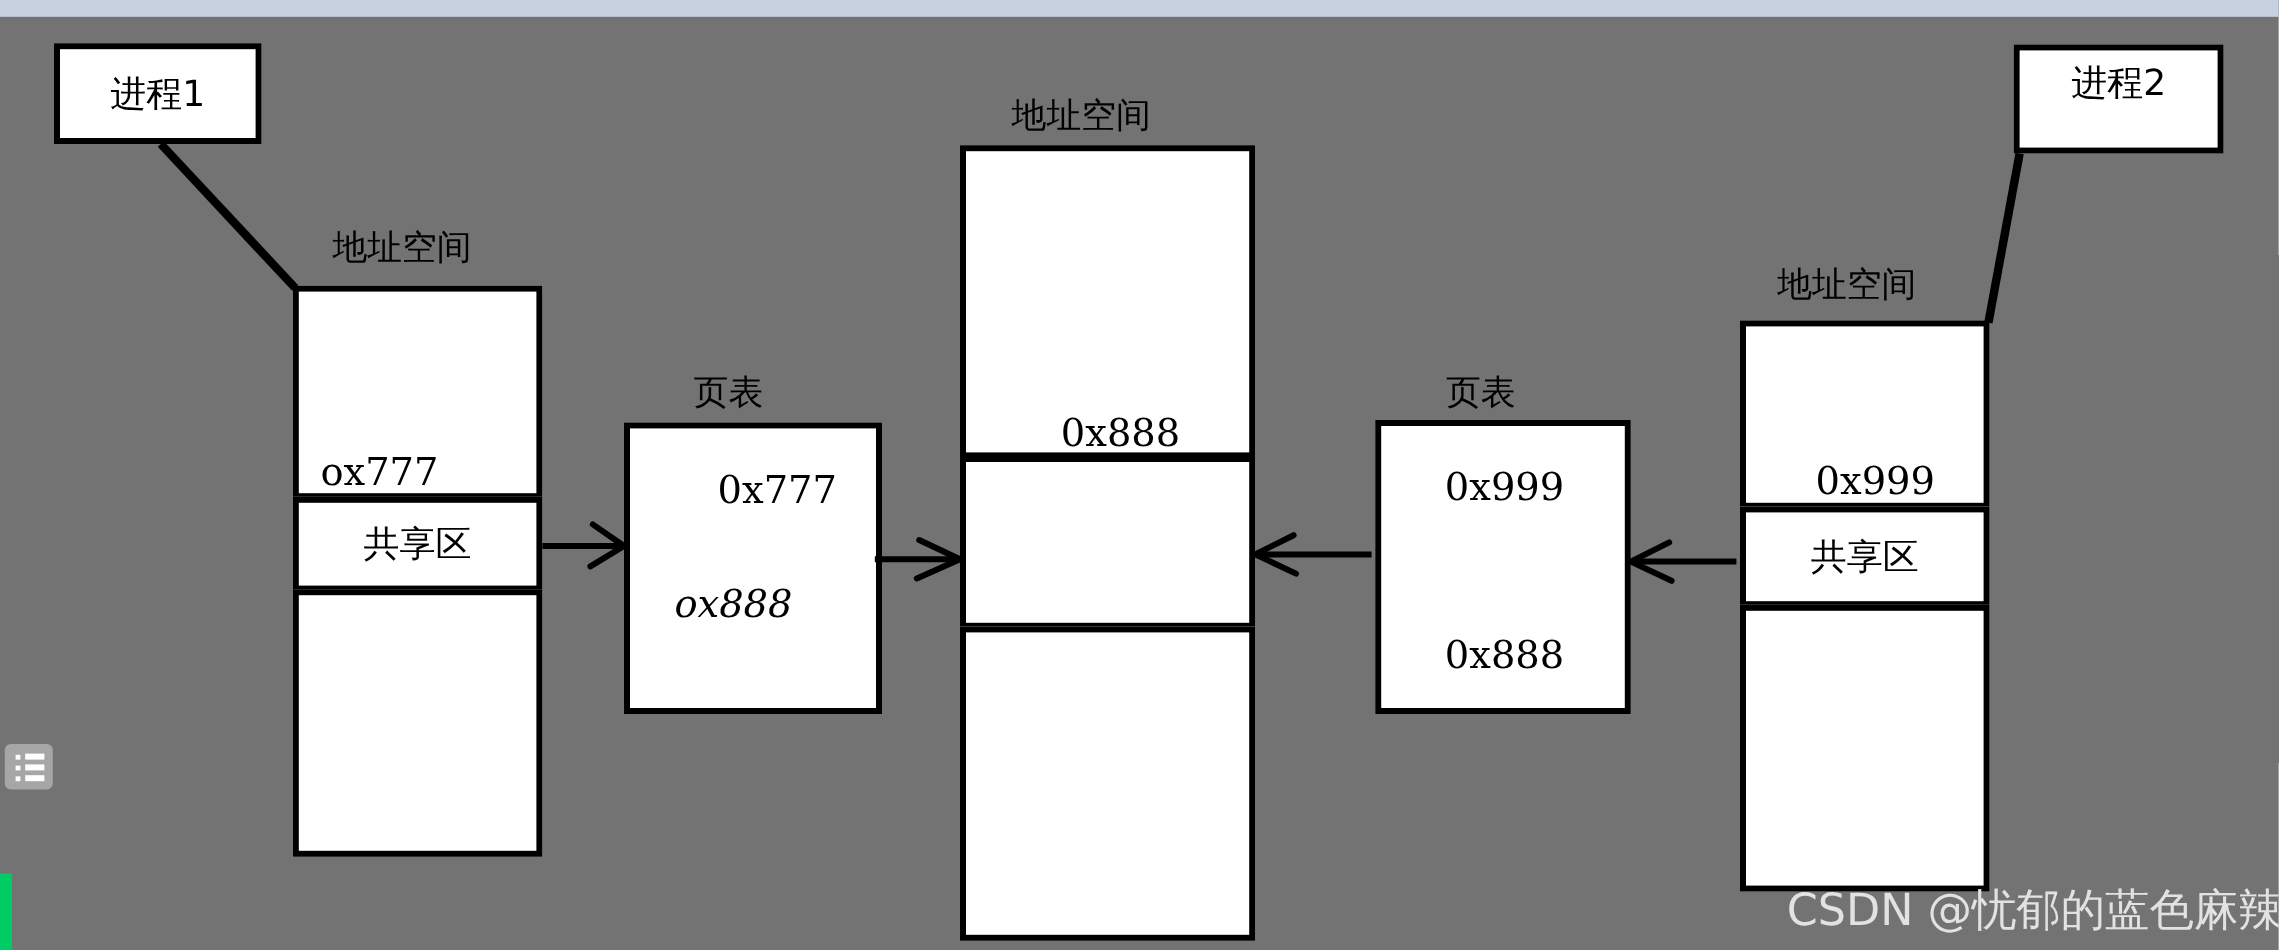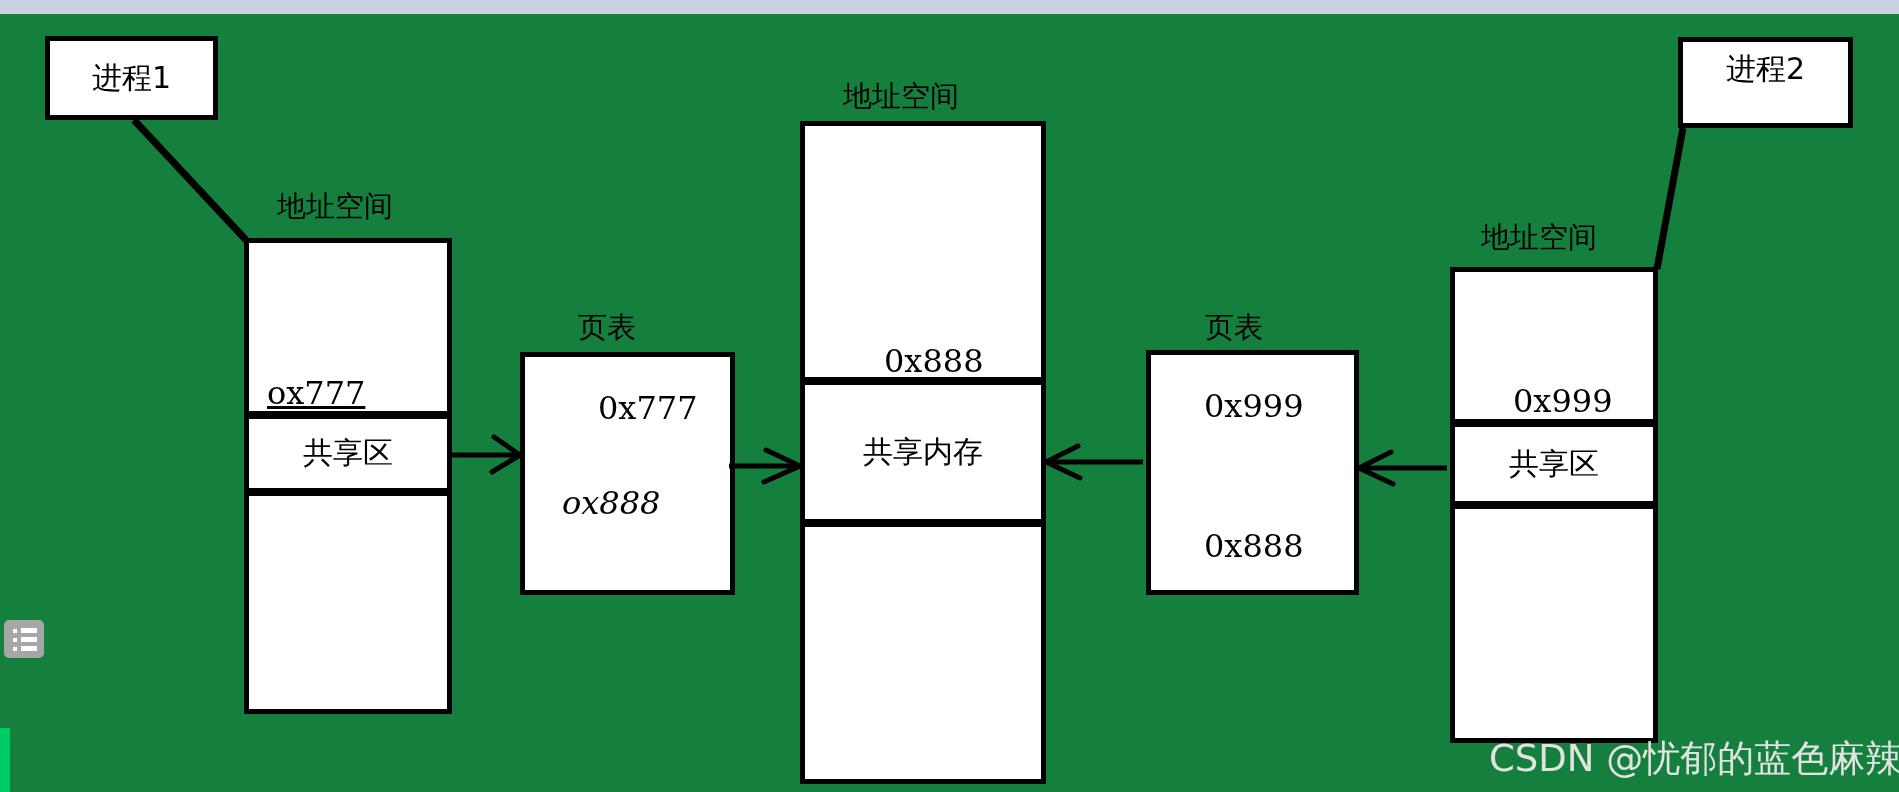--- a/index.html
+++ b/index.html
@@ -7,21 +7,21 @@
     padding: 0;
     background: #ffffff;
   }
   body {
     font-family: "Liberation Sans", "DejaVu Sans", sans-serif;
   }
   #canvas {
     position: relative;
     width: 1899px;
     height: 792px;
-    background: #15803d;
+    background: #737373;
     overflow: hidden;
   }
 
   
   .topbar {
     position: absolute;
     left: 0; top: 0;
     width: 1899px; height: 14px;
     background: #c8d1e0;
   }
@@ -119,36 +119,35 @@
 
   <div class="box" style="left:45px; top:36px; width:173px; height:84px;"></div>
   <div class="centered cn boxlabel" style="left:45px; top:36px; width:173px; height:84px;">进程1</div>
 
   <div class="lbl cn caption" style="left:277px; top:192px;">地址空间</div>
 
   <div class="box" style="left:244px; top:238px; width:208px; height:178px;"></div>
   <div class="box" style="left:244px; top:414px; width:208px; height:79px;"></div>
   <div class="box" style="left:244px; top:491px; width:208px; height:223px;"></div>
 
-  <div class="lbl mono-num addr" style="left:267px; top:377px;text-decoration:underline;">ox777</div>
+  <div class="lbl mono-num addr" style="left:267px; top:377px;">ox777</div>
   <div class="centered cn boxlabel" style="left:244px; top:414px; width:208px; height:79px;">共享区</div>
 
   <div class="lbl cn caption" style="left:578px; top:313px;">页表</div>
   <div class="box" style="left:520px; top:352px; width:215px; height:243px;"></div>
   <div class="lbl mono-num addr" style="left:562px; top:392px;margin-left:36px;">0x777</div>
   <div class="lbl mono-num addr" style="left:562px; top:487px;font-style:italic;">ox888</div>
 
   <div class="lbl cn caption" style="left:843px; top:82px;">地址空间</div>
 
   <div class="box" style="left:800px; top:121px; width:246px; height:261px;"></div>
   <div class="box" style="left:800px; top:380px; width:246px; height:144px;"></div>
   <div class="box" style="left:800px; top:522px; width:246px; height:262px;"></div>
 
   <div class="lbl mono-num addr" style="left:884px; top:345px;">0x888</div>
-  <div class="centered cn boxlabel" style="left:800px; top:380px; width:246px; height:144px;">共享内存</div>
 
   <div class="lbl cn caption" style="left:1205px; top:313px;">页表</div>
   <div class="box" style="left:1146px; top:350px; width:213px; height:245px;"></div>
   <div class="lbl mono-num addr" style="left:1204px; top:390px;">0x999</div>
   <div class="lbl mono-num addr" style="left:1204px; top:530px;">0x888</div>
 
   <div class="box" style="left:1678px; top:37px; width:175px; height:91px;"></div>
   <div class="centered cn boxlabel" style="left:1678px; top:37px; width:175px; height:64px;">进程2</div>
 
   <div class="lbl cn caption" style="left:1481px; top:223px;">地址空间</div>

